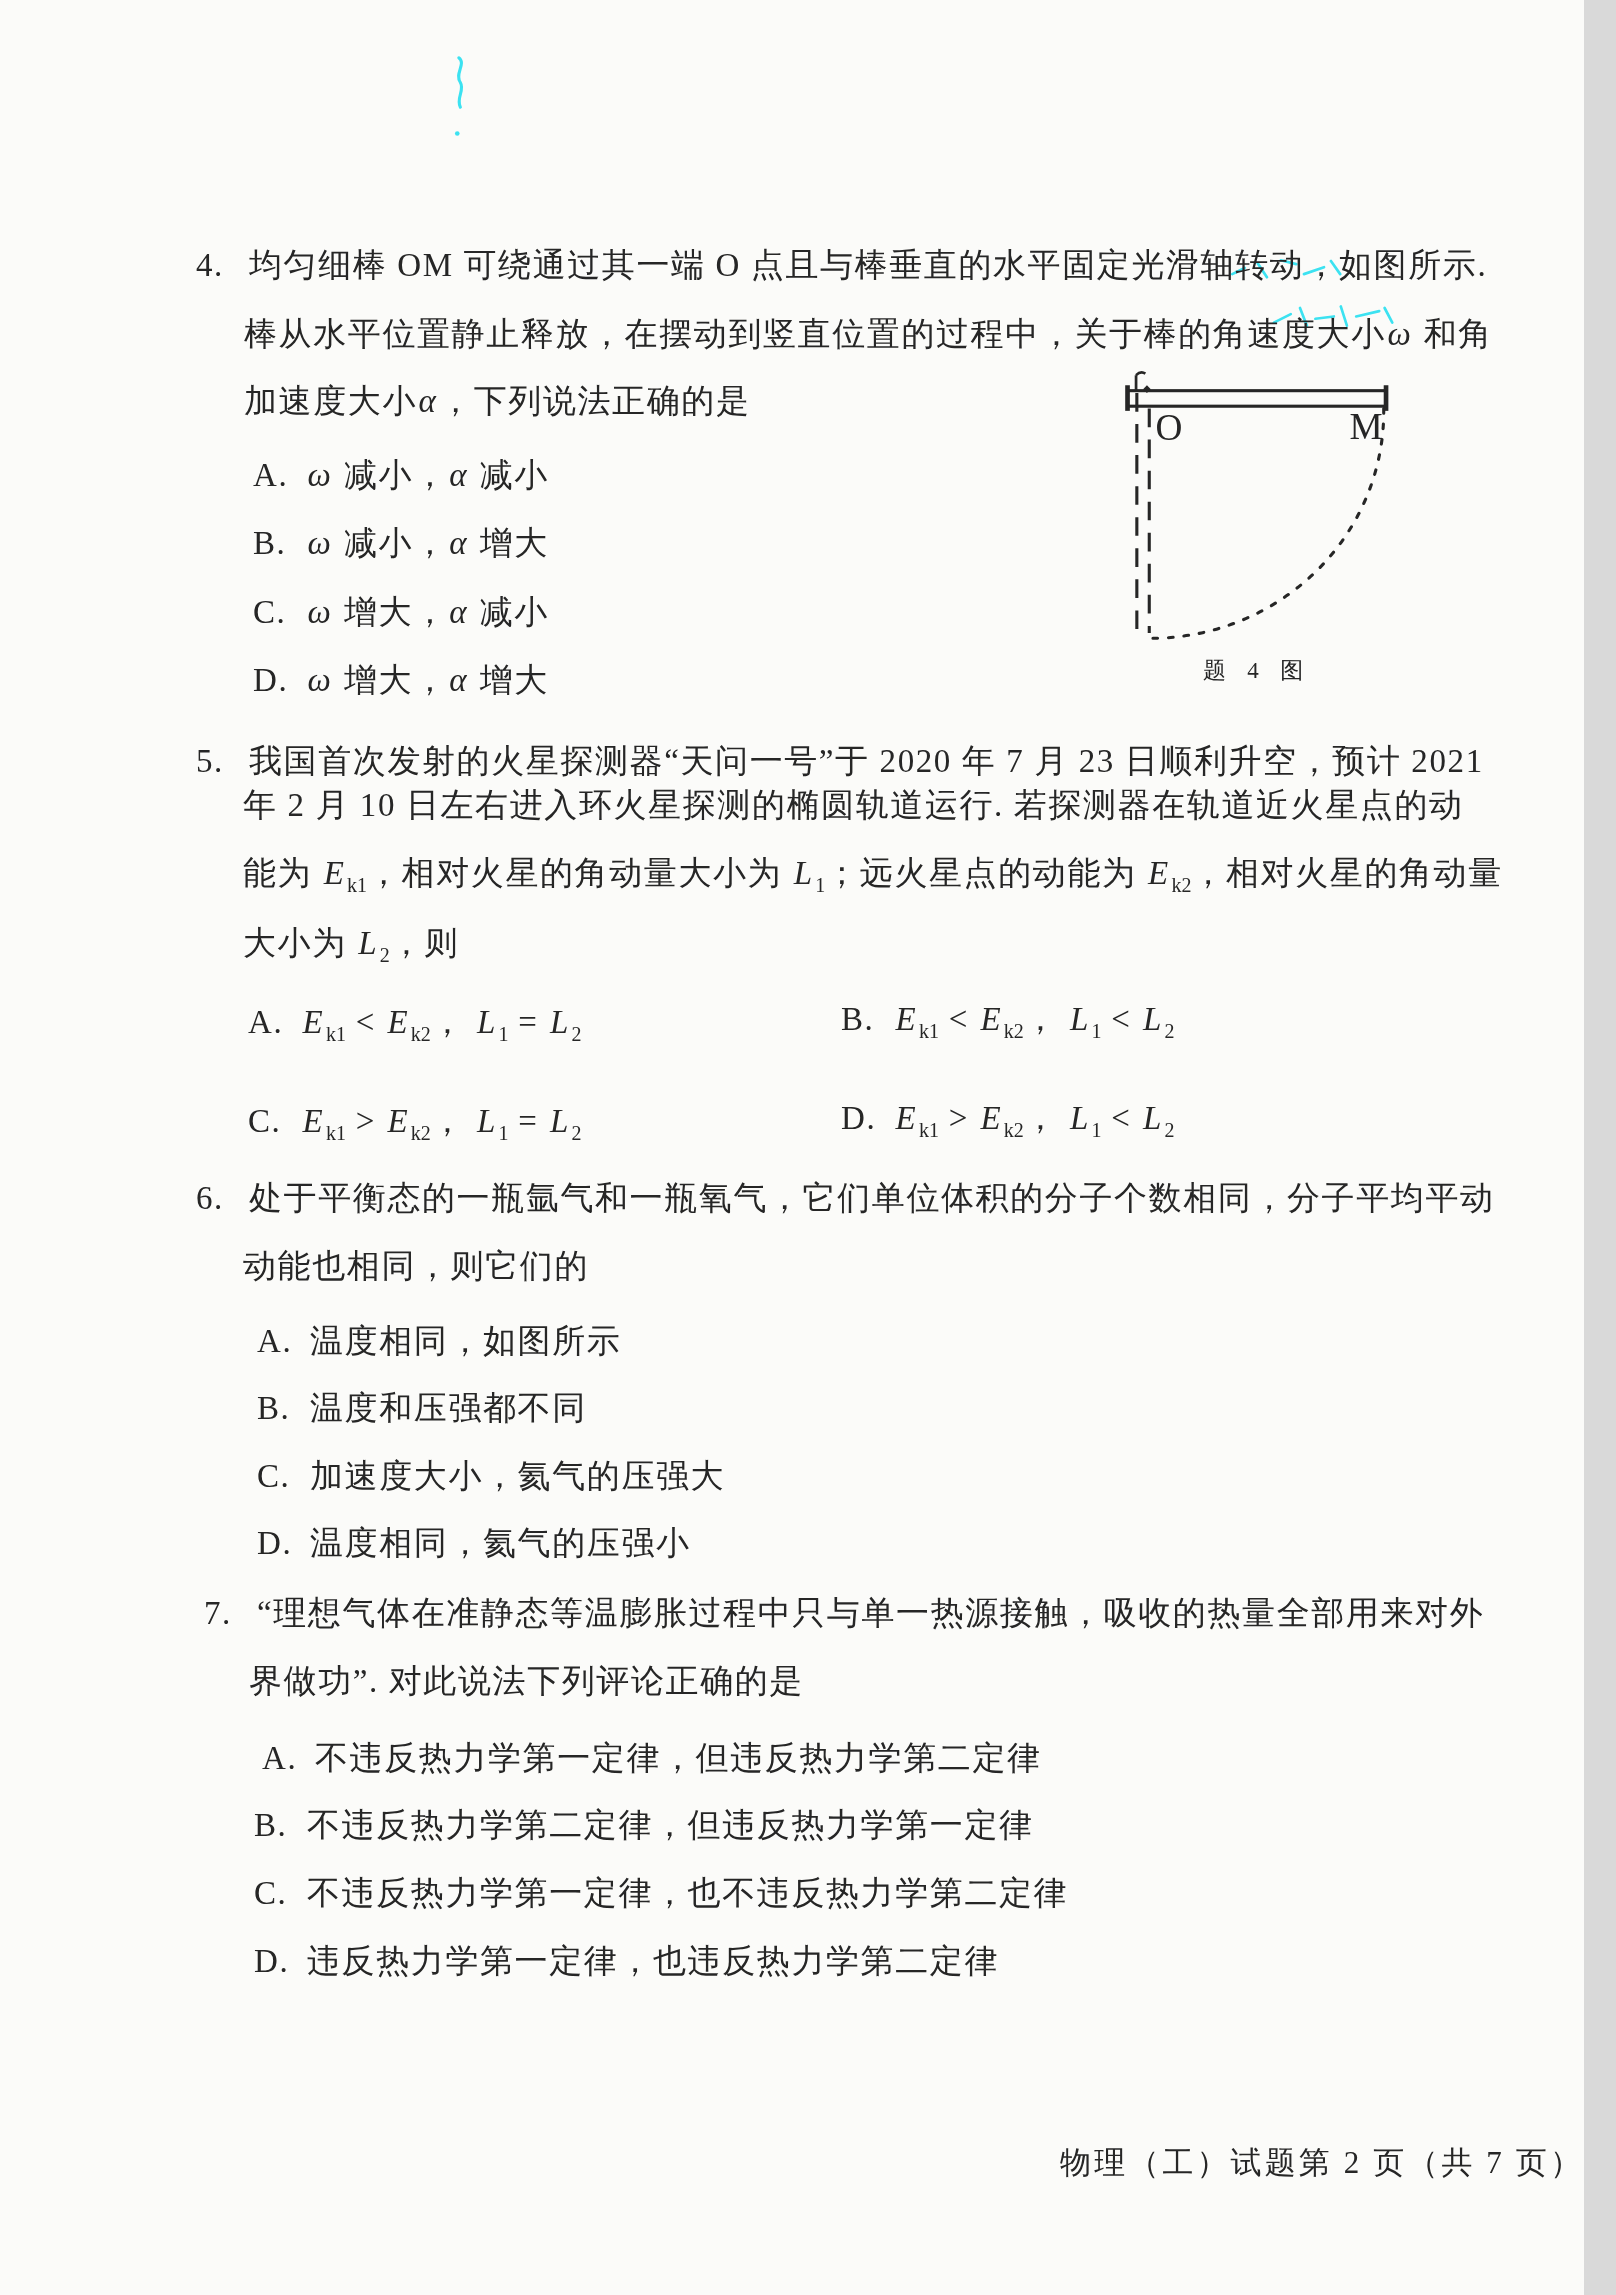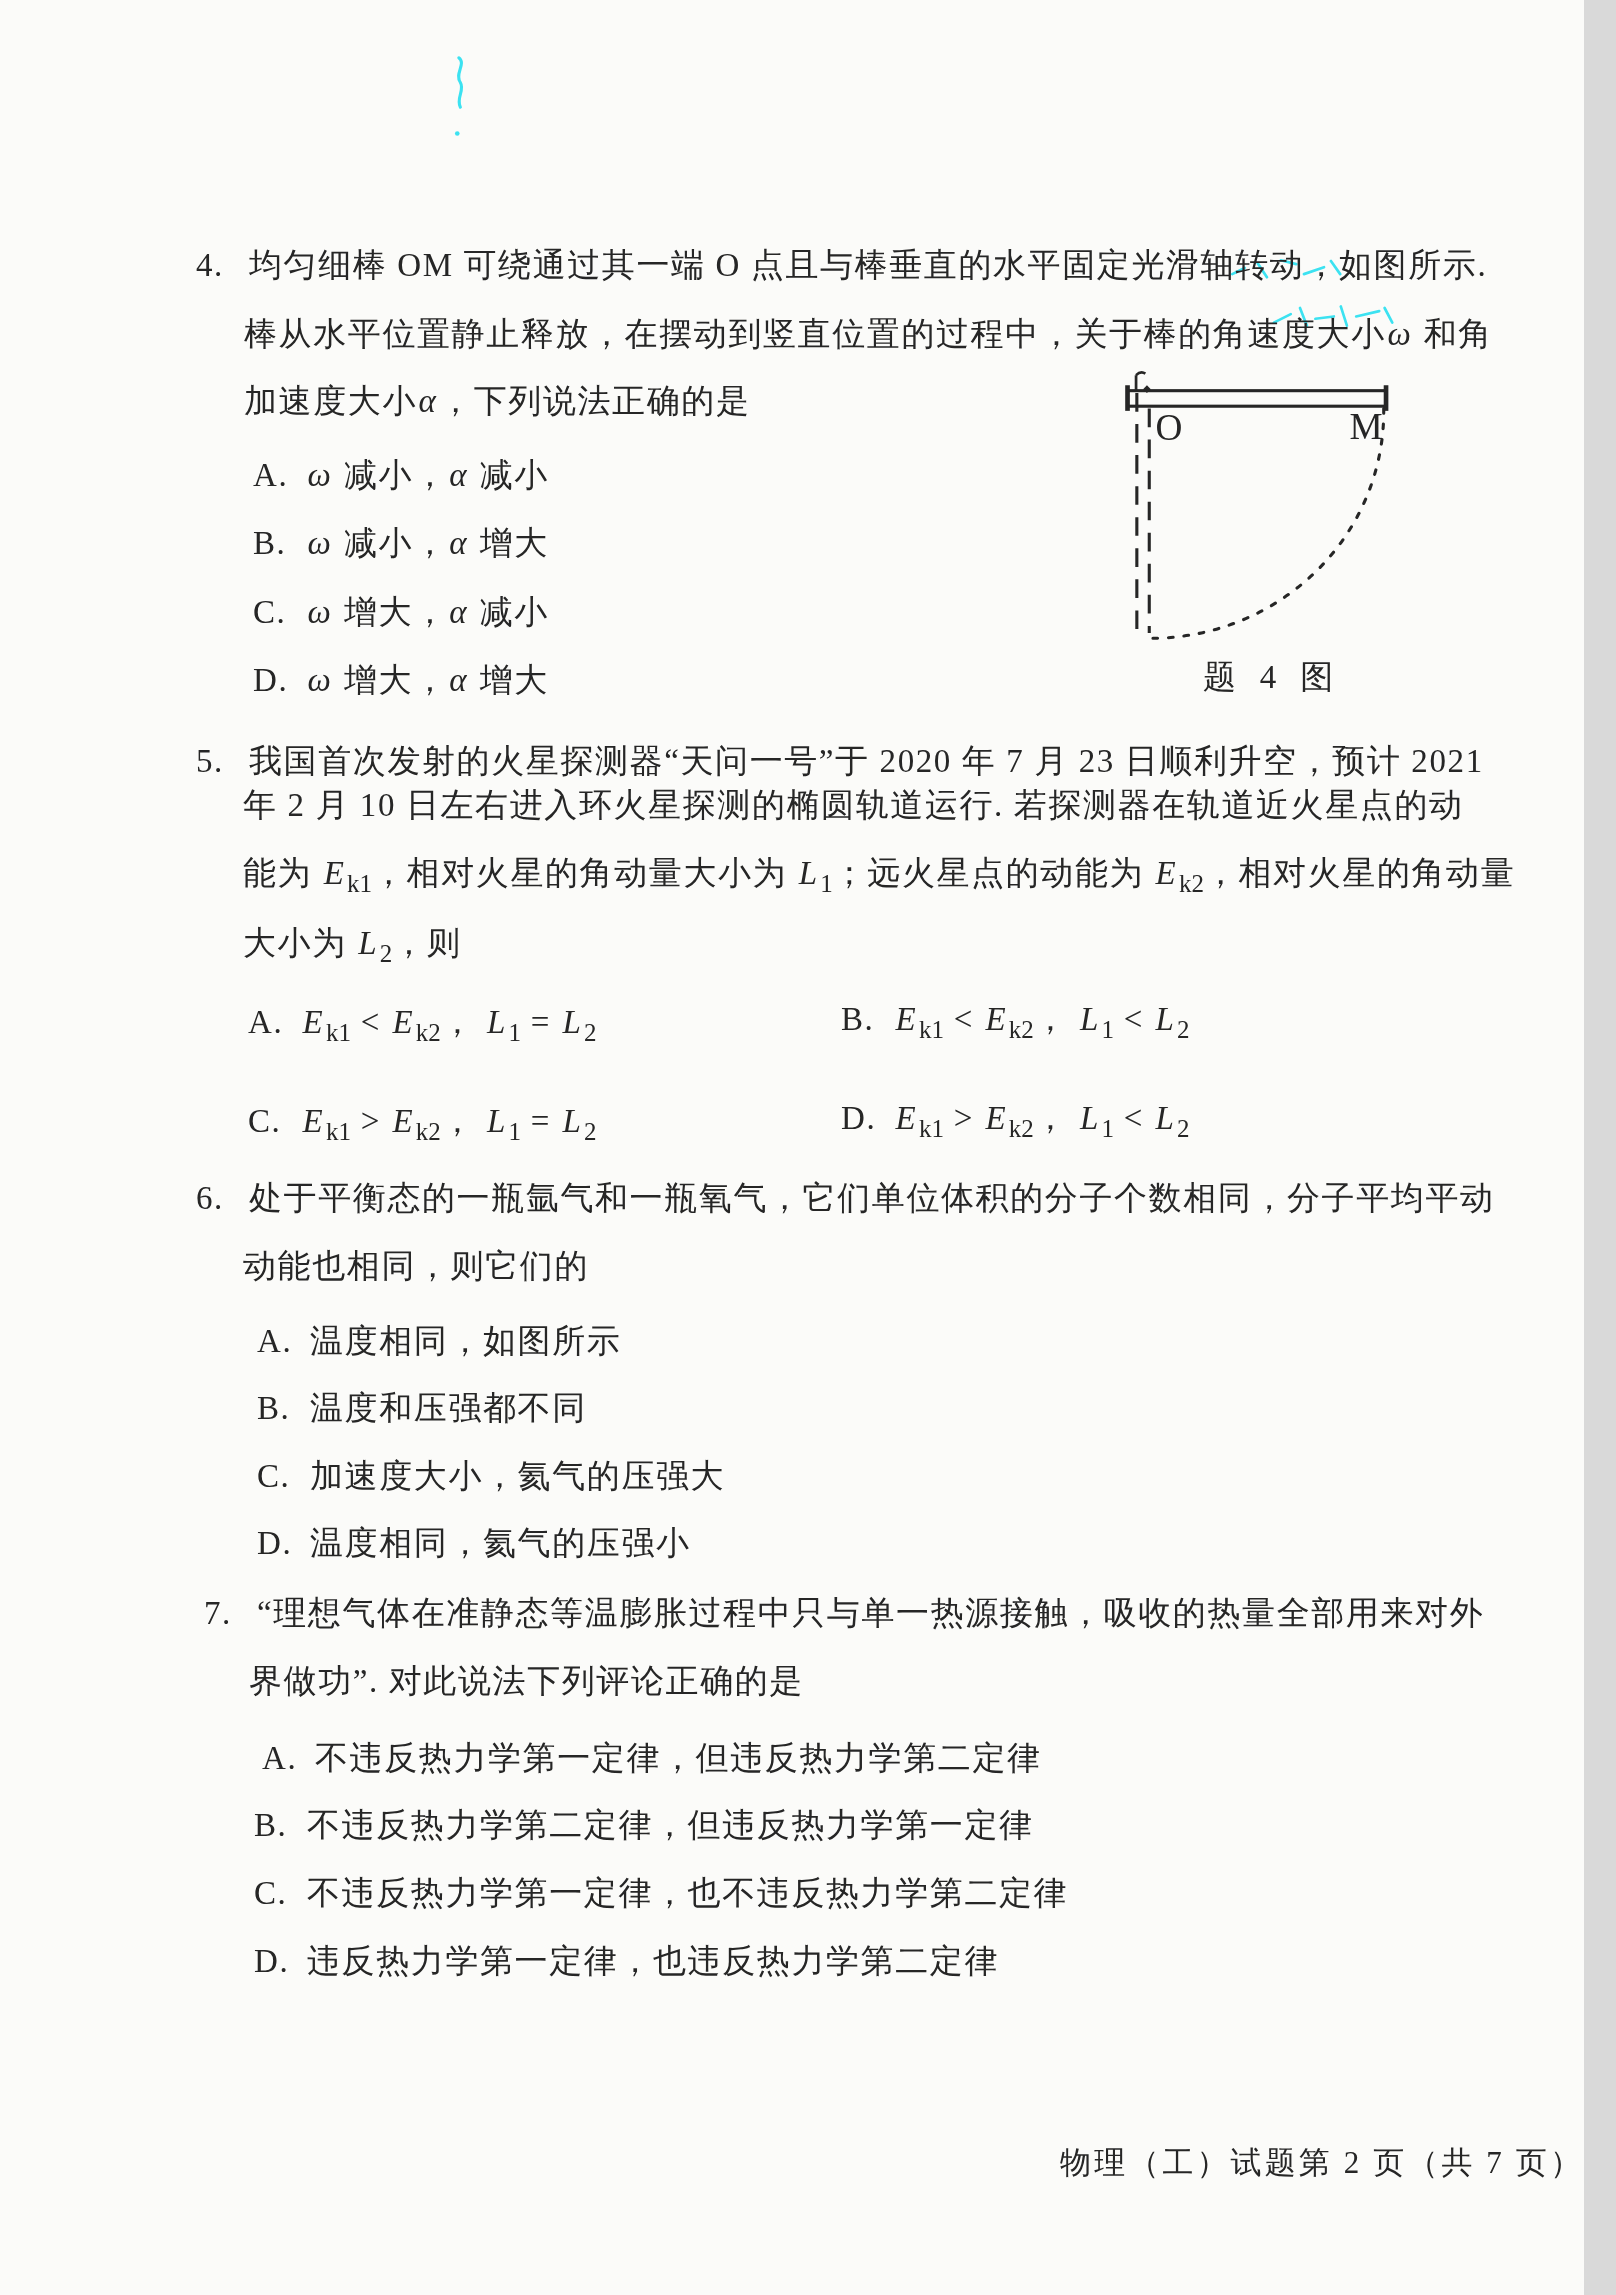--- a/index.html
+++ b/index.html
@@ -19,24 +19,24 @@
   .qline{
     position:absolute;
     white-space:nowrap;
     font-size:33px;
     line-height:1.15;
     letter-spacing:1.6px;
   }
   .qnum{display:inline-block;min-width:53px;}
   .optlabel{display:inline-block;min-width:53px;}
   .var{font-style:italic;padding:0 1.6px;font-family:"Liberation Serif","DejaVu Serif",serif;}
-  sub{font-size:25px;line-height:0;letter-spacing:0;}
+  sub{font-size:20px;line-height:0;letter-spacing:0;}
   .figcap{
     position:absolute;
-    font-size:33px;
+    font-size:23px;
     letter-spacing:7.8px;
   }
   .footer{
     position:absolute;
     left:0;right:0;
     top:2142px;
     text-align:right;
     font-size:31px;
     letter-spacing:3.1px;
   }

